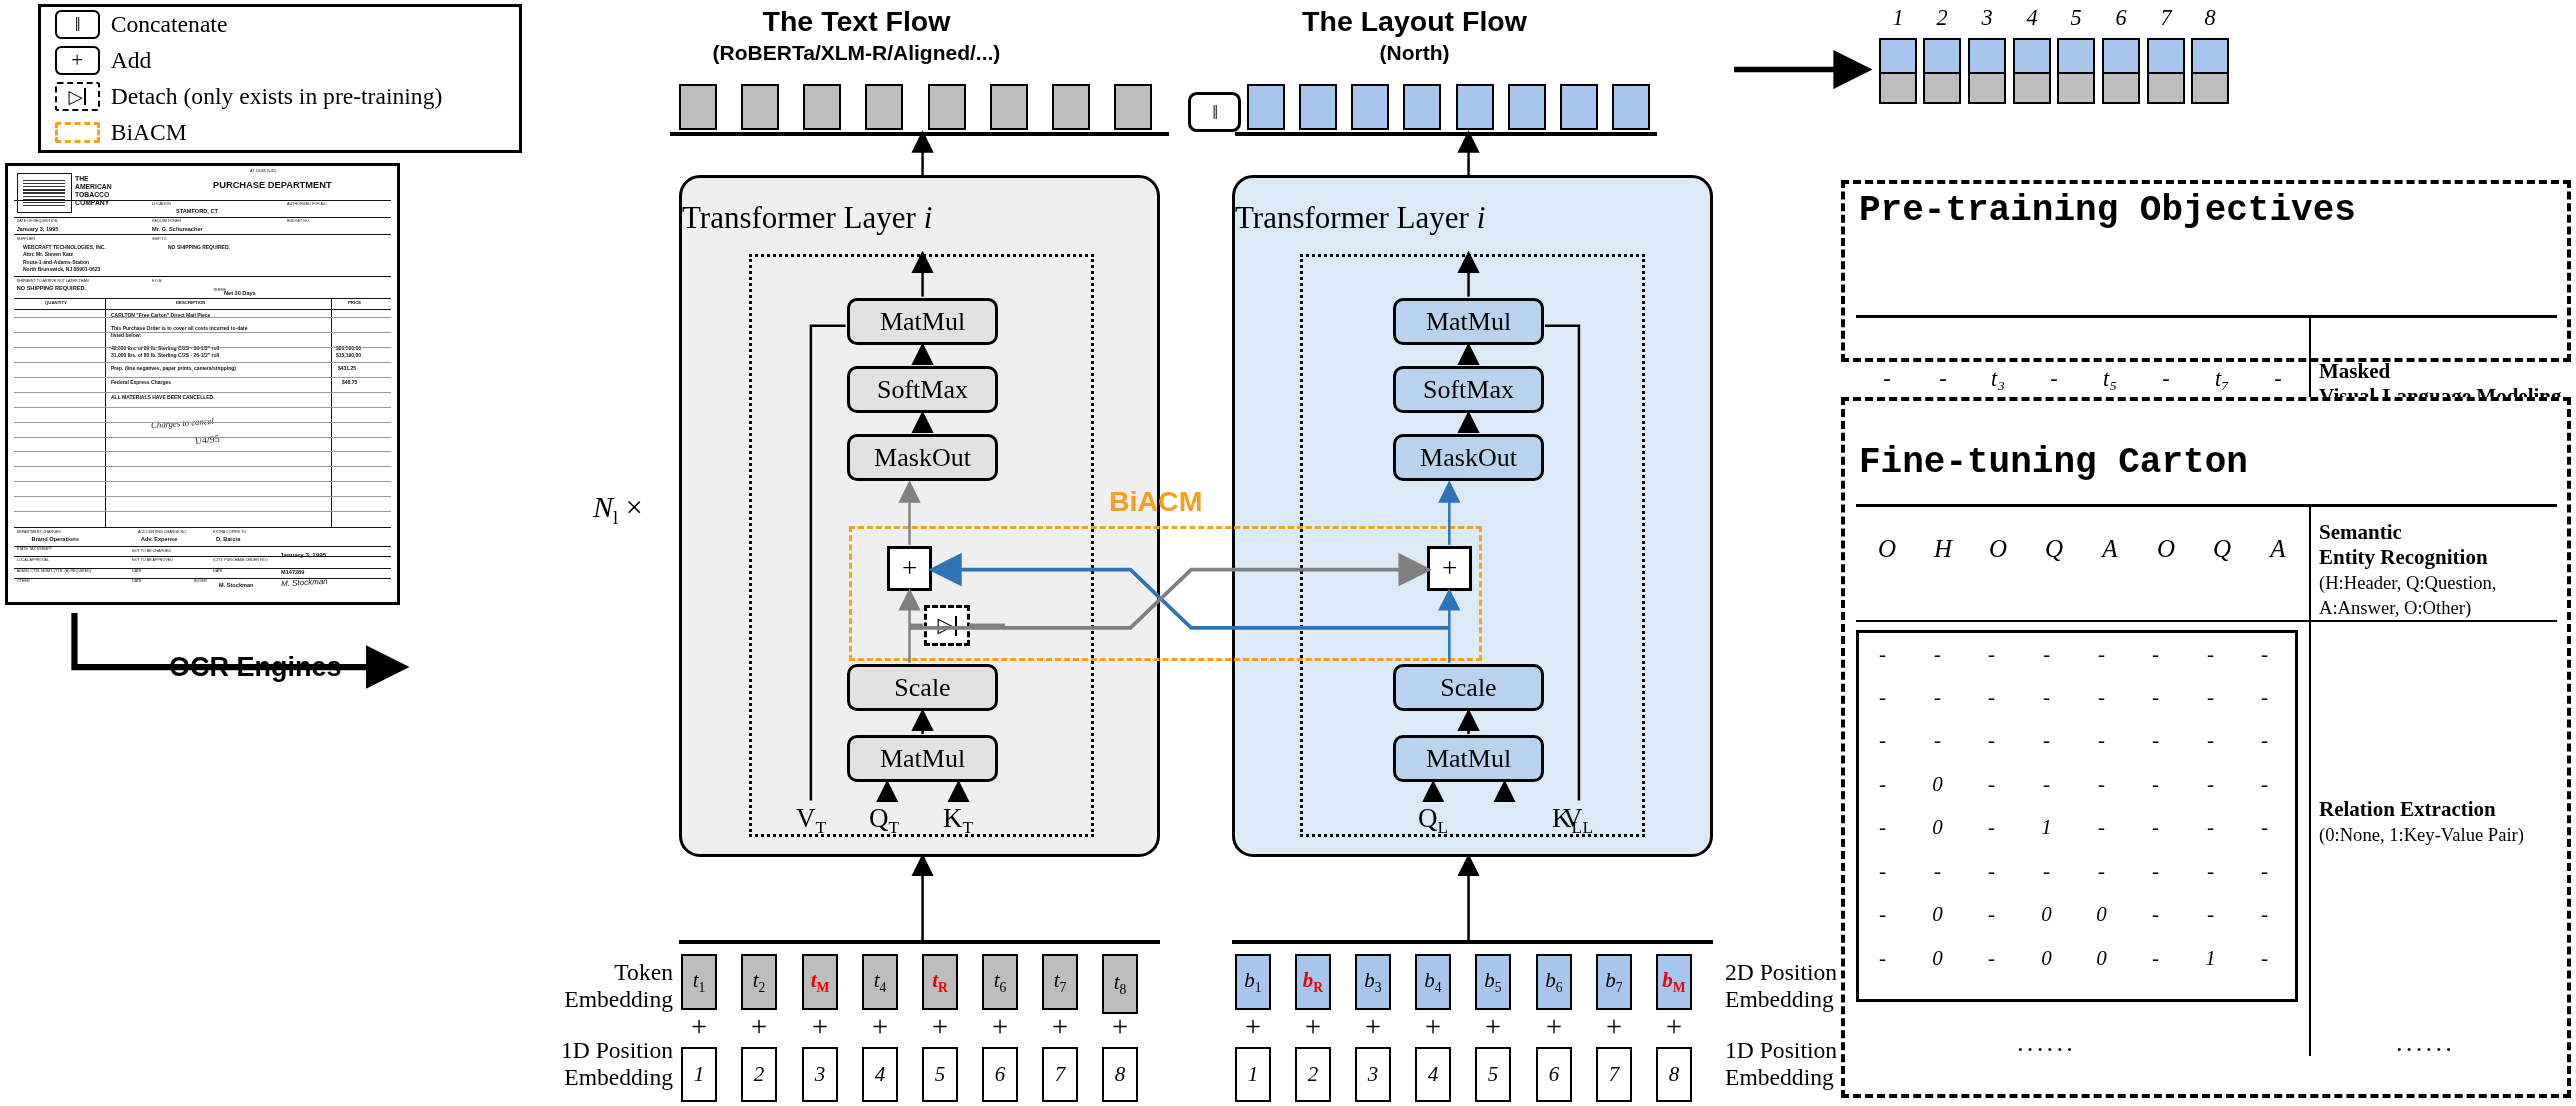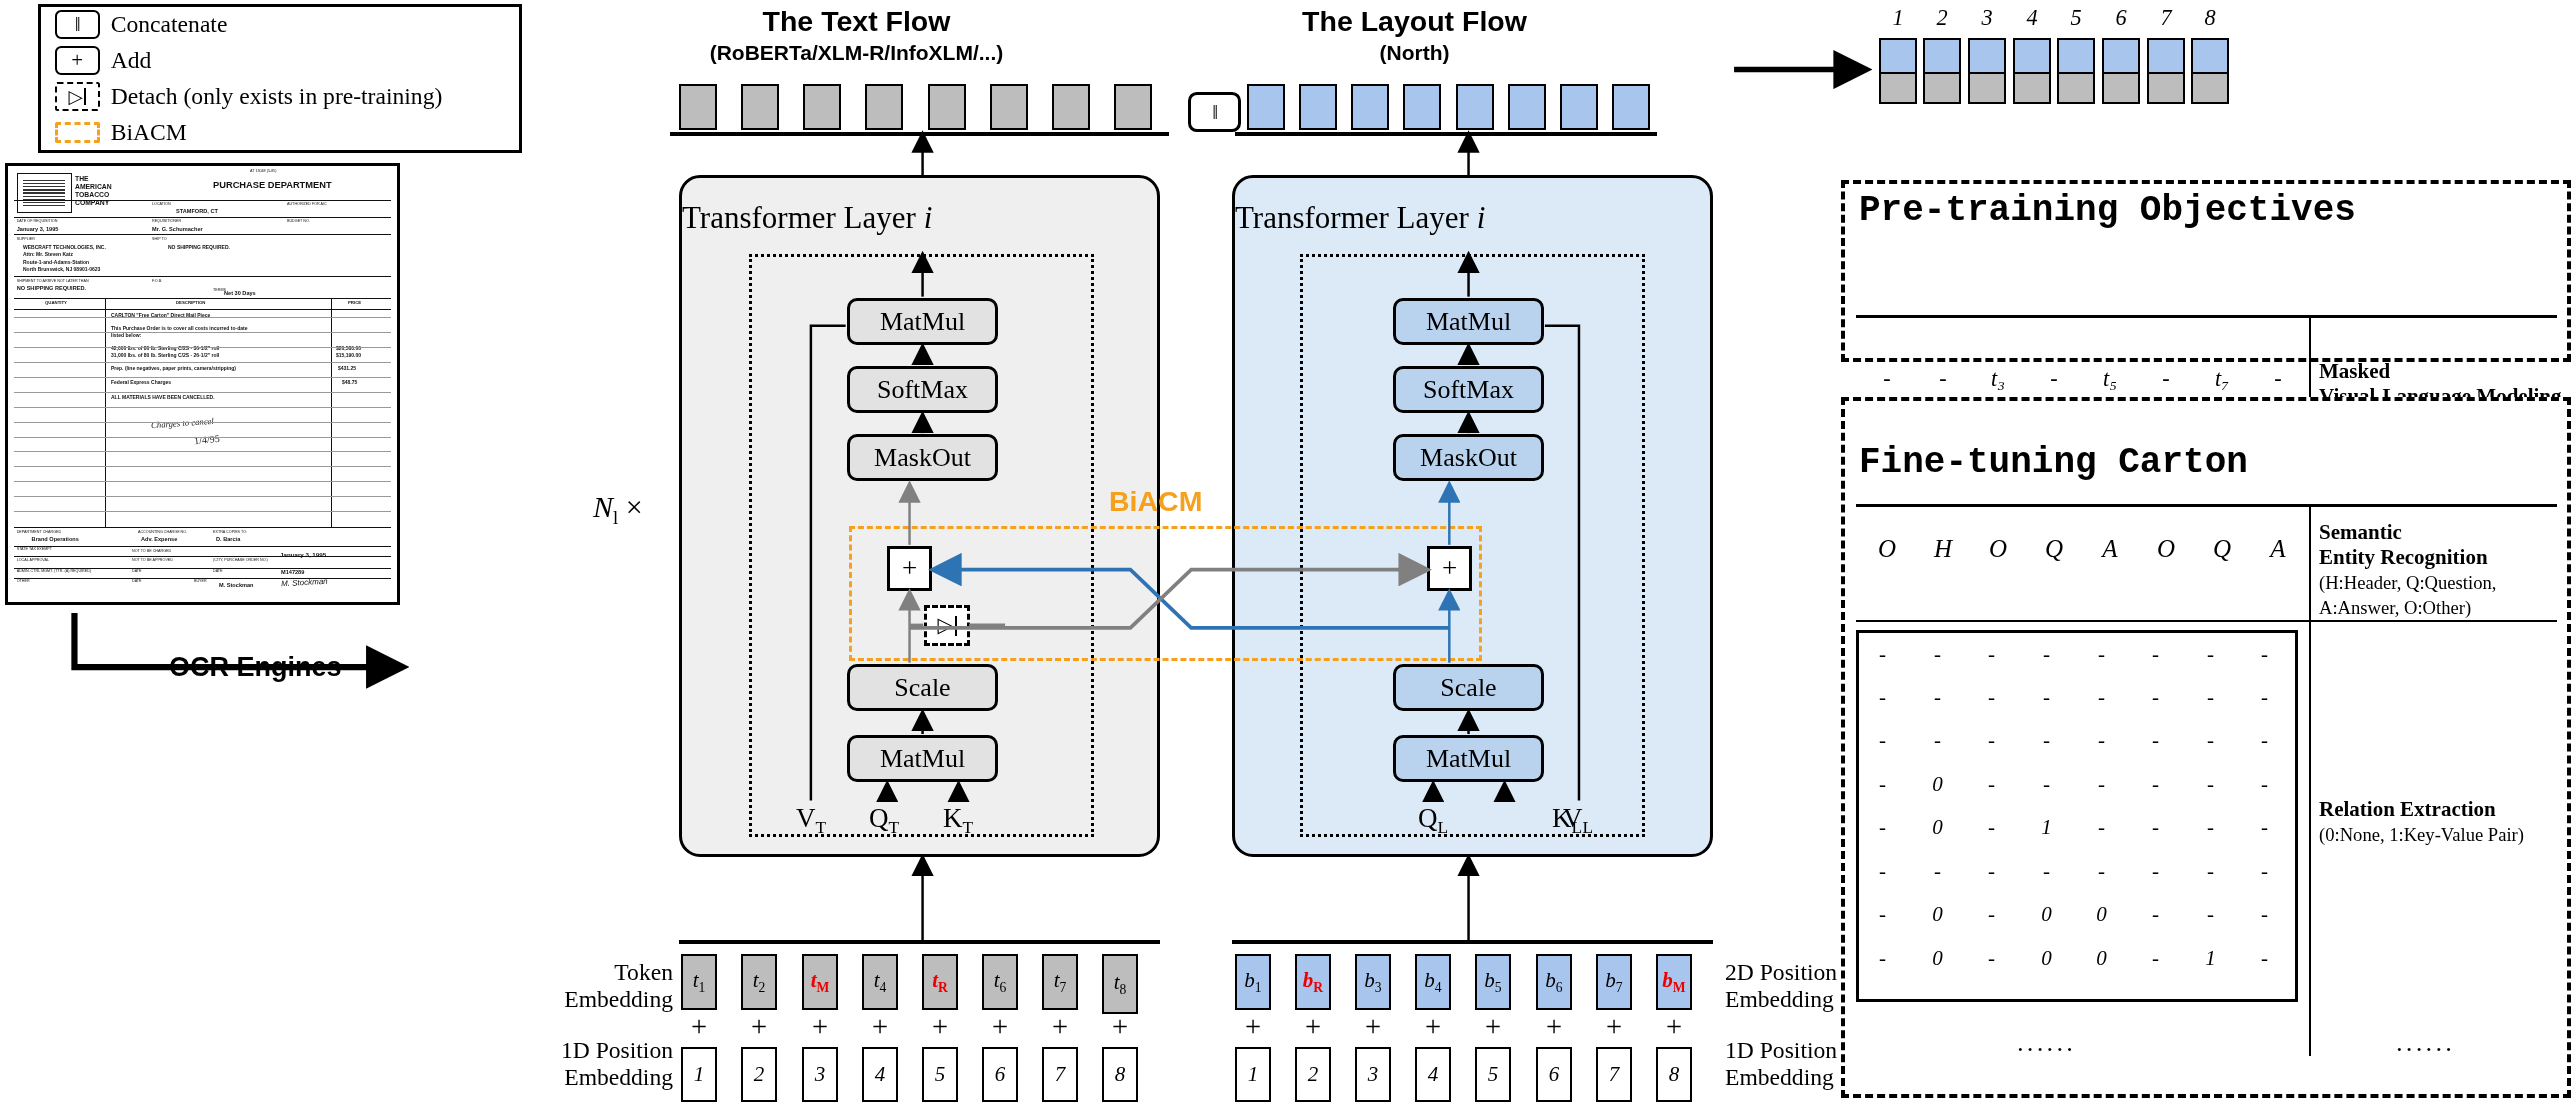--- a/index.html
+++ b/index.html
@@ -202,21 +202,21 @@
   <div class="dtx" style="left:124px;top:413px;font-size:3.7px">DATE</div>
   <div class="dtx" style="left:186px;top:413px;font-size:3.7px">BUYER</div>
   <div class="dtx" style="left:211px;top:416px;font-size:5.6px;font-weight:bold">M. Stockman</div>
   <div class="dtx" style="left:273px;top:412px;font-size:8px;font-style:italic;transform:rotate(-3deg)">M. Stockman</div>
   <div class="dtx" style="left:272px;top:385px;font-size:6.2px;font-weight:bold">January 3, 1995</div>
 </div>
 
 <div id="ocrlbl" class="abs">OCR Engines</div>
 
 <div class="abs flowtitle ft1" style="left:658px;top:6.2px;width:397px;">The Text Flow</div>
-<div class="abs flowtitle ft2" style="left:633px;top:40px;width:447px;">(RoBERTa/XLM-R/InfoXLM/...)</div>
+<div class="abs flowtitle ft2" style="left:633px;top:40px;width:447px;">(RoBERTa/XLM-R/Aligned/...)</div>
 <div class="abs flowtitle ft1" style="left:1216px;top:6.2px;width:397px;">The Layout Flow</div>
 <div class="abs flowtitle ft2" style="left:1216px;top:40px;width:397px;">(North)</div>
 
 <div id="topTokensText">
     <div class="tokbox gray" style="left:679px;top:84px;width:38px;height:46px;background:#BDBDBD;"></div>
     <div class="tokbox gray" style="left:741px;top:84px;width:38px;height:46px;background:#BDBDBD;"></div>
     <div class="tokbox gray" style="left:803px;top:84px;width:38px;height:46px;background:#BDBDBD;"></div>
     <div class="tokbox gray" style="left:865px;top:84px;width:38px;height:46px;background:#BDBDBD;"></div>
     <div class="tokbox gray" style="left:928px;top:84px;width:38px;height:46px;background:#BDBDBD;"></div>
     <div class="tokbox gray" style="left:990px;top:84px;width:38px;height:46px;background:#BDBDBD;"></div>

